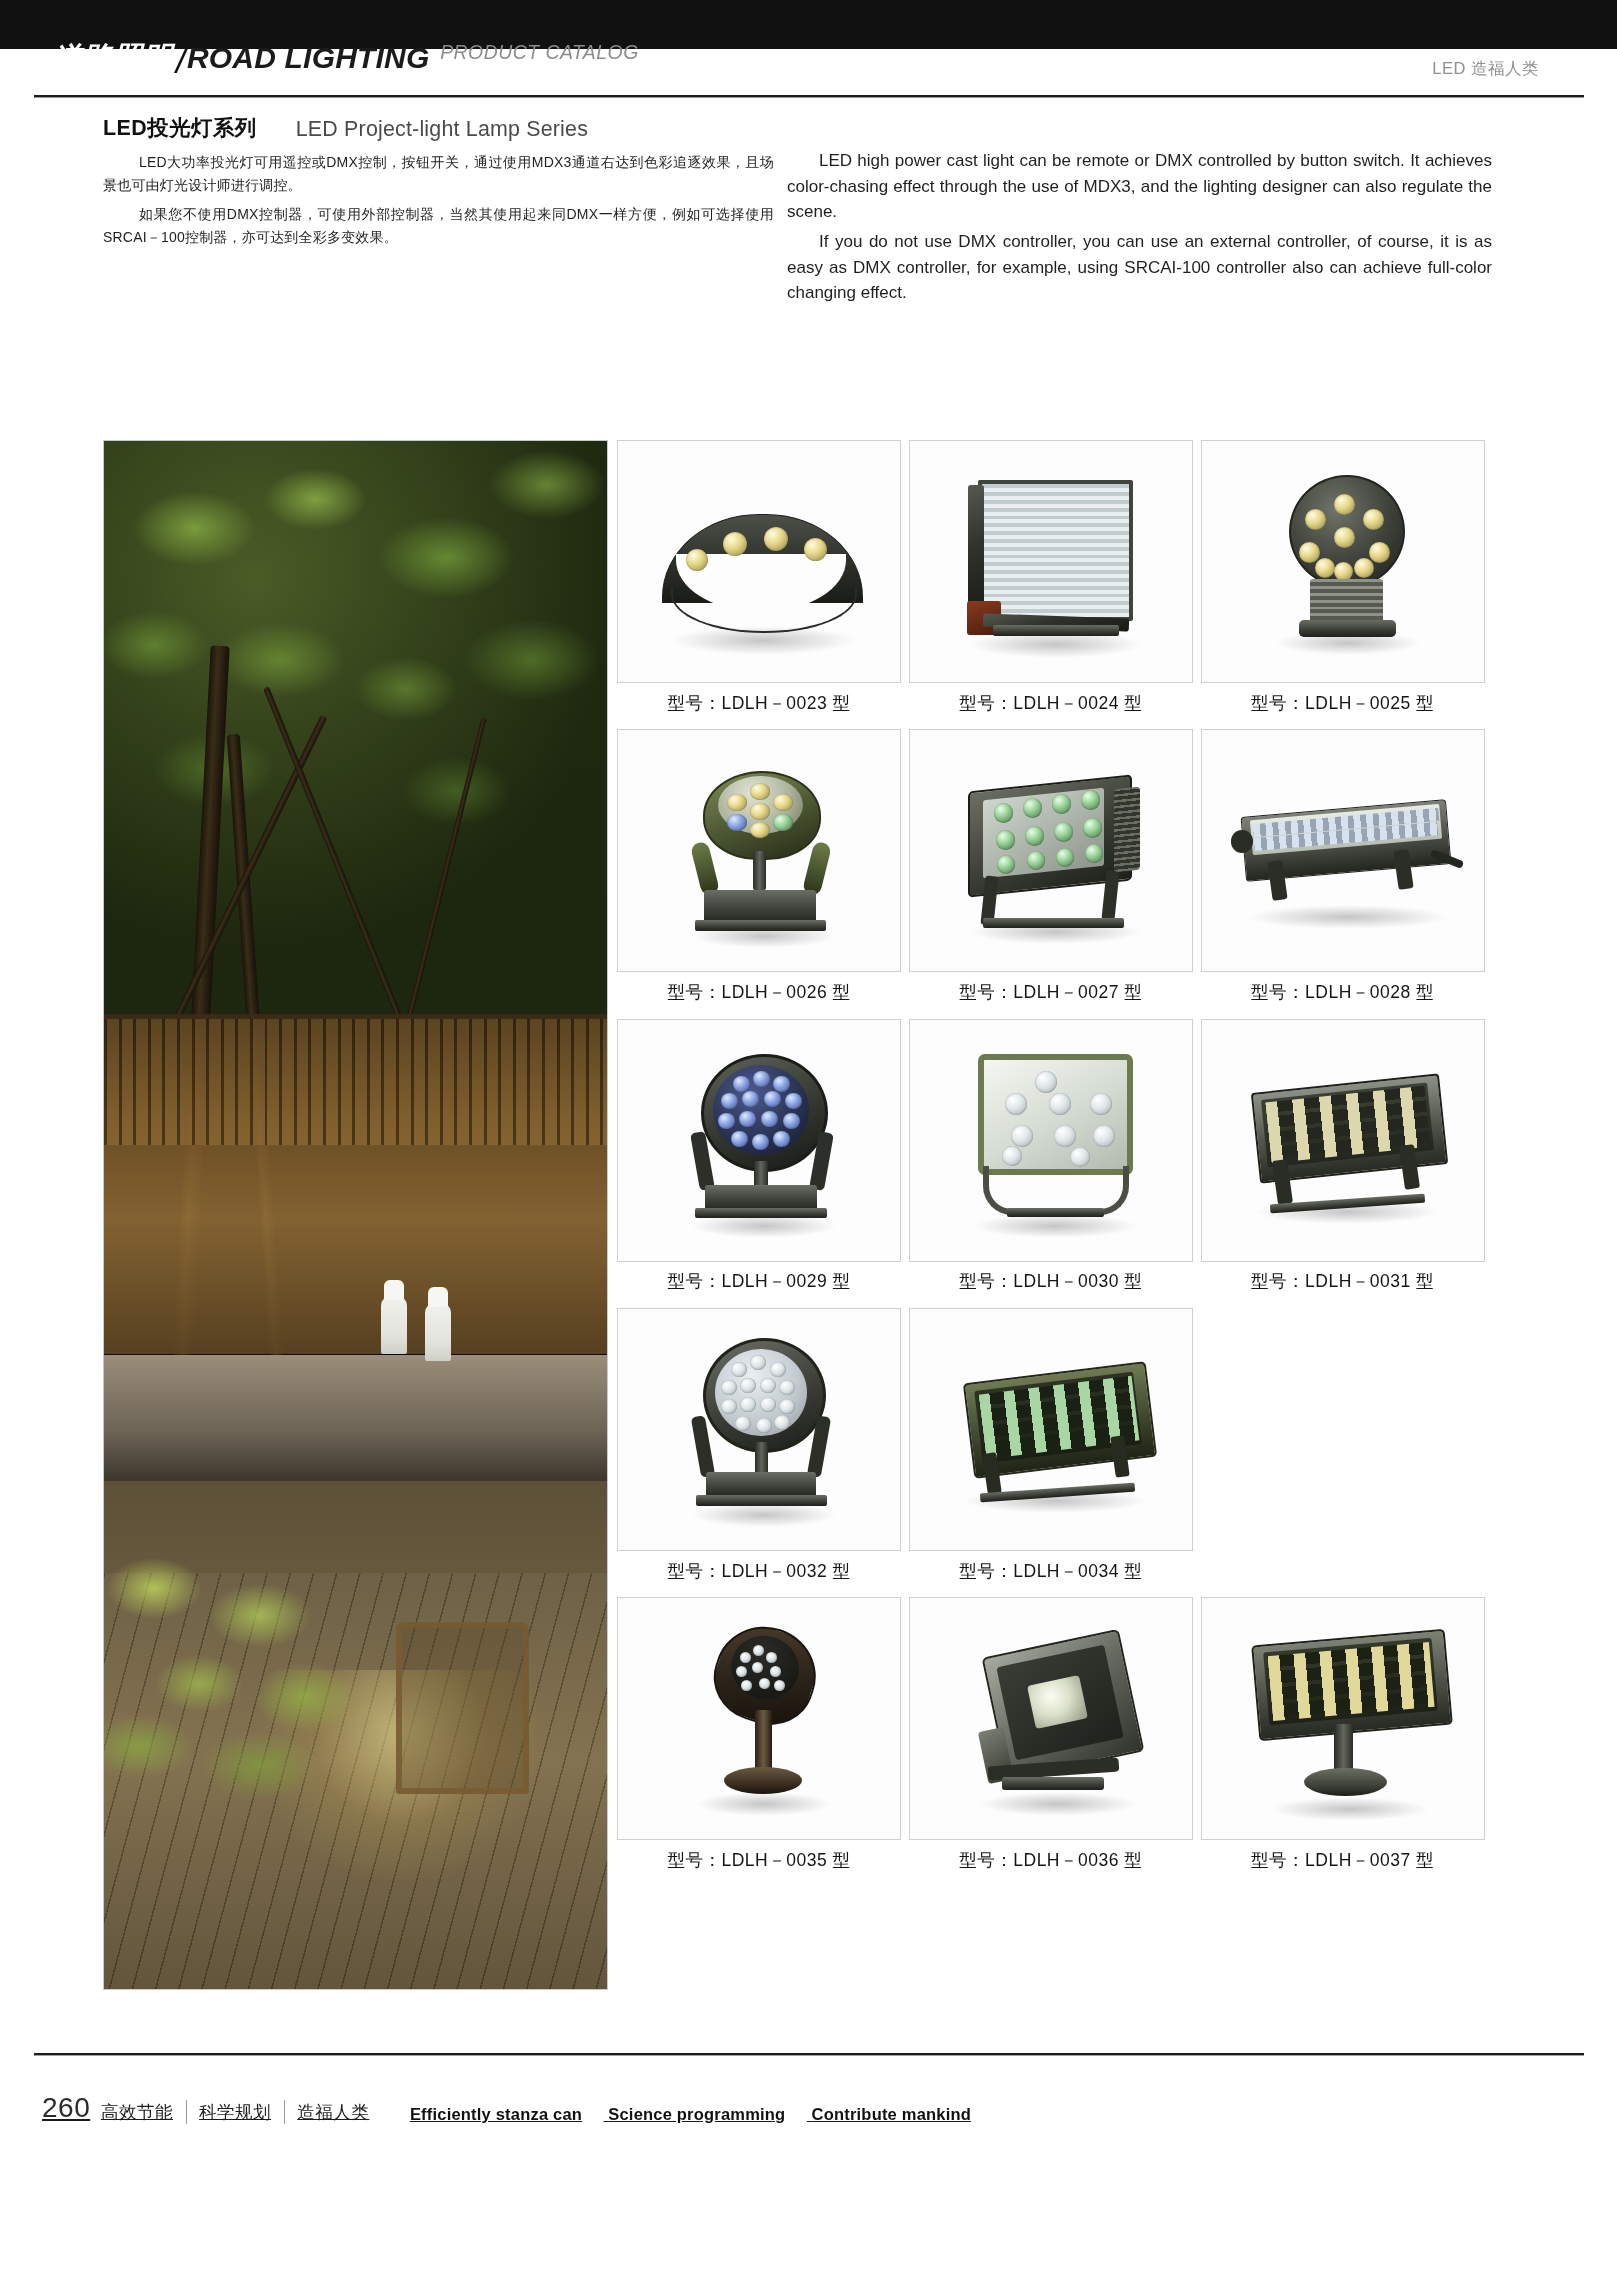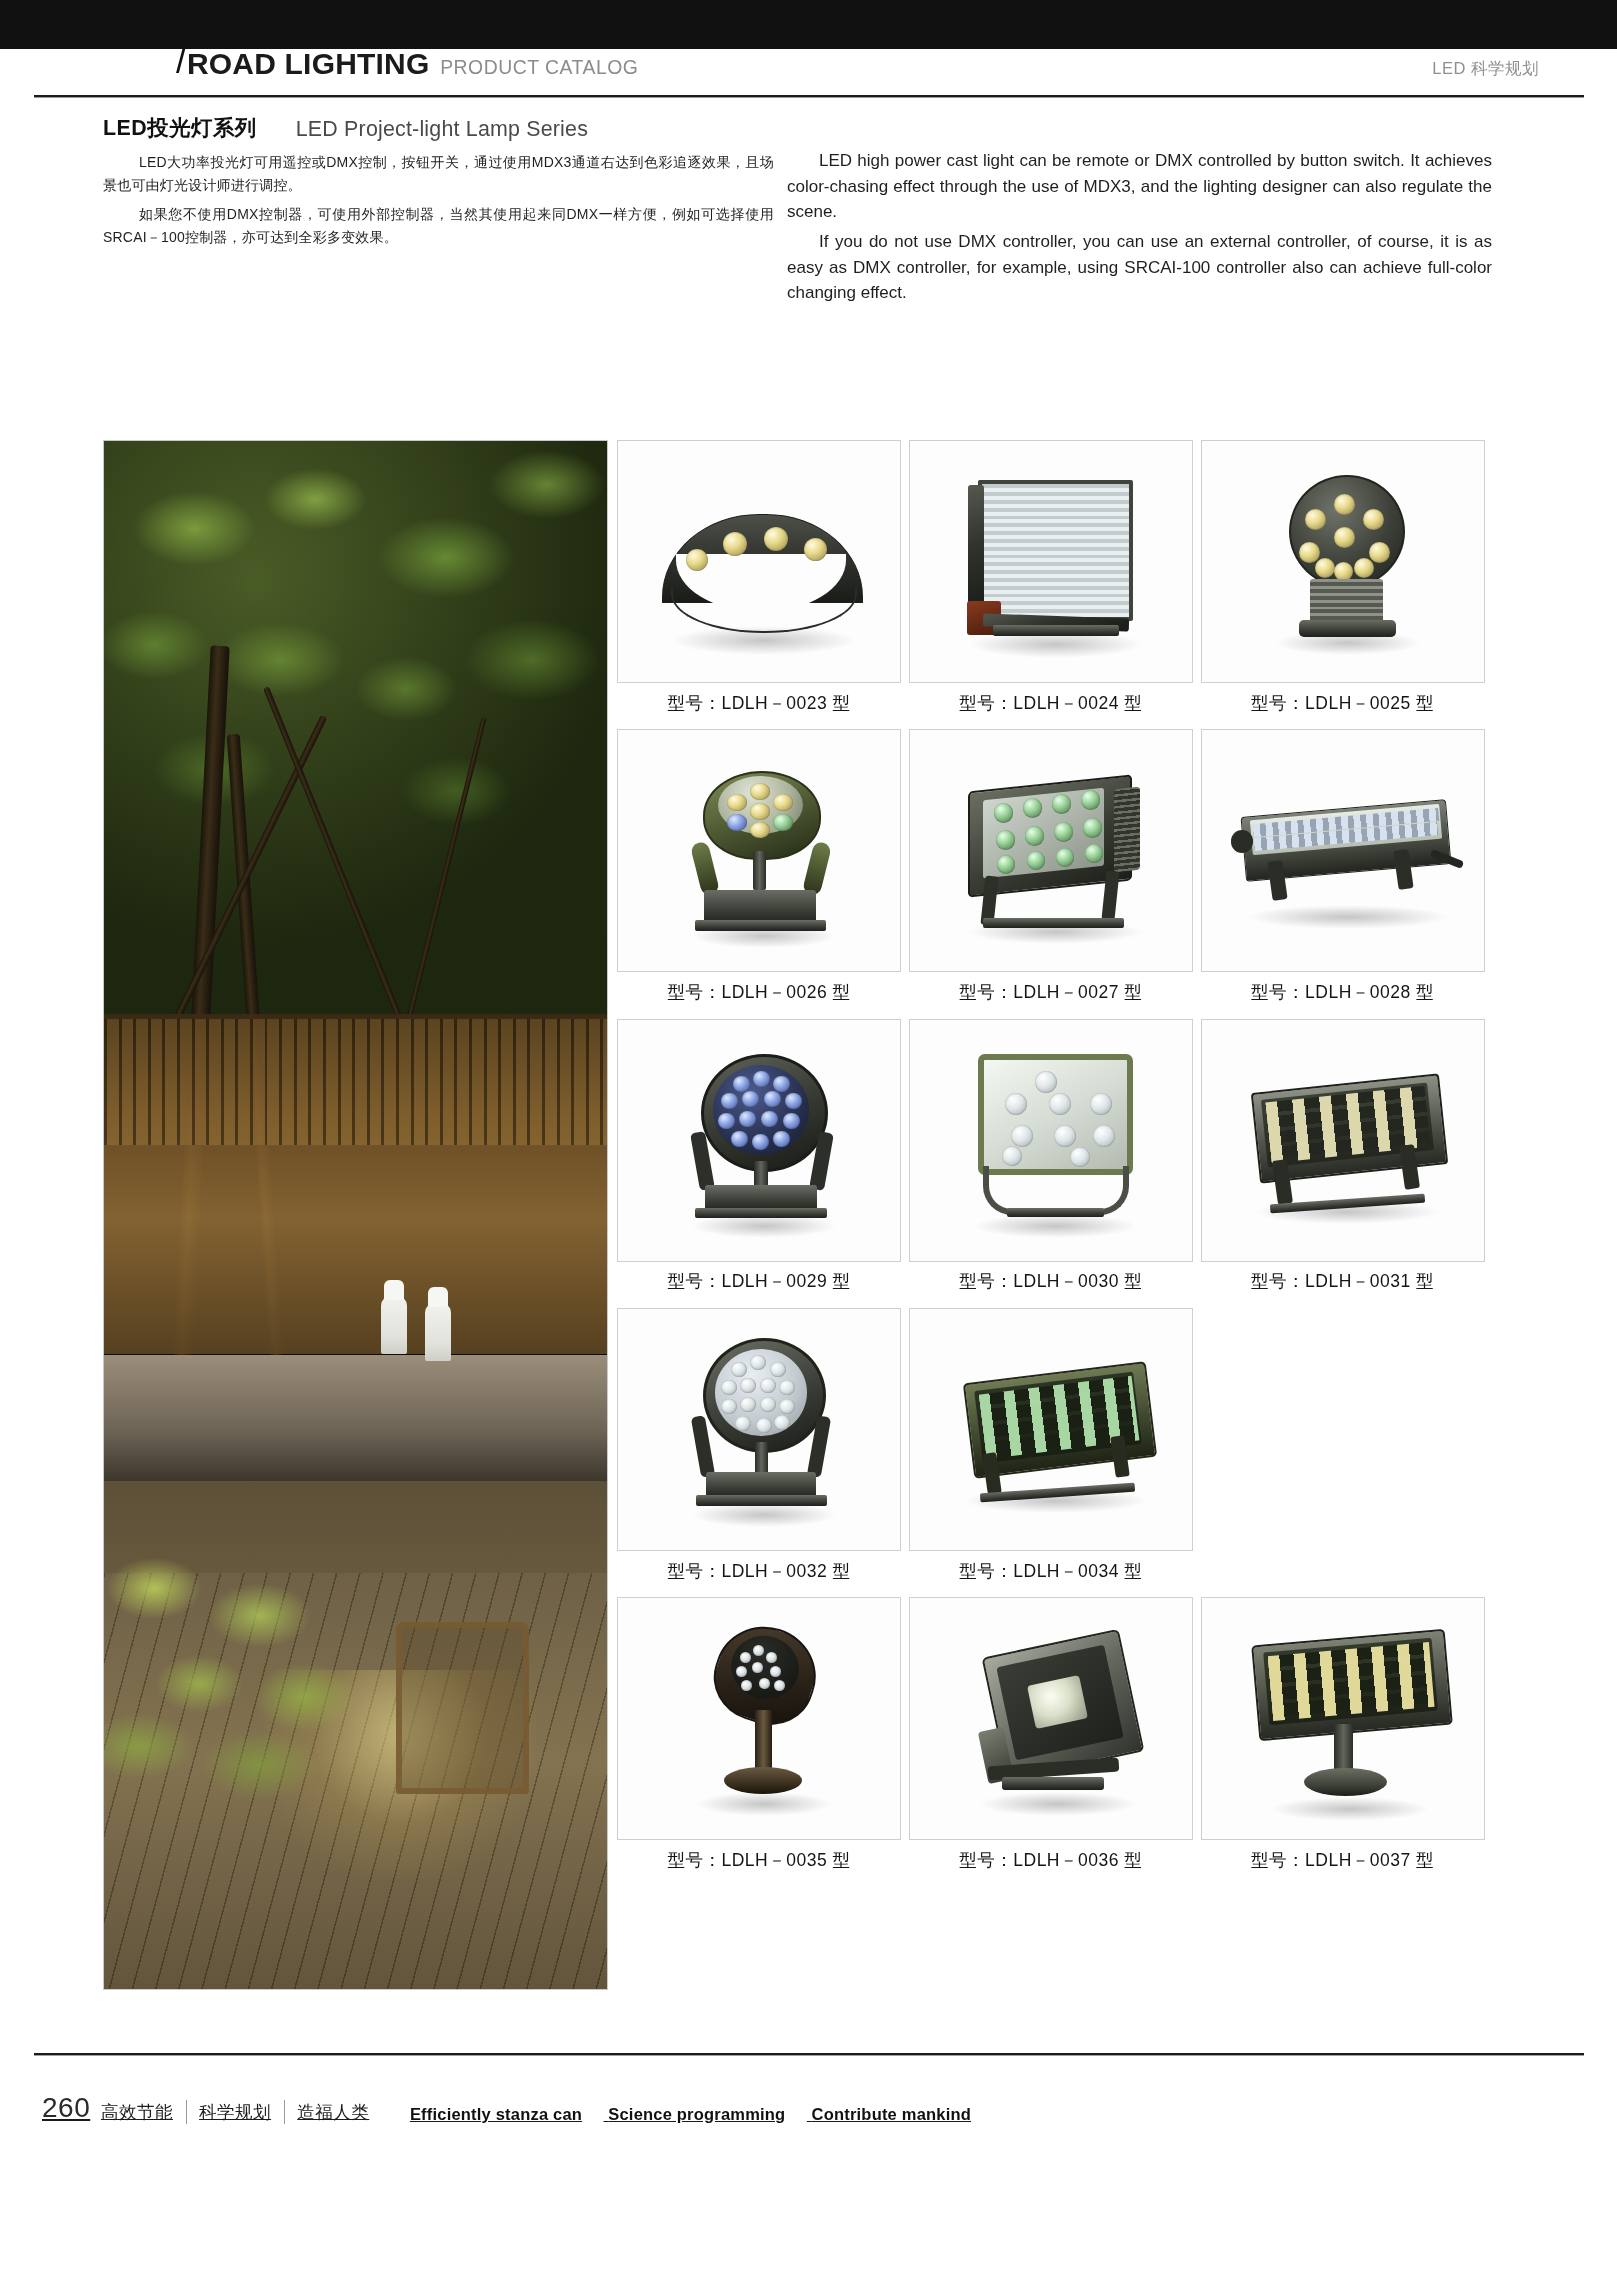--- a/index.html
+++ b/index.html
@@ -30,22 +30,23 @@
     left: 0;
     width: 1617px;
     height: 49px;
     background: #111111;
   }
   .header-title-wrap {
     position: absolute;
     top: 43px;
     left: 53px;
     display: flex;
-    align-items: flex-end;
+    align-items: flex-start;
     gap: 0px;
+    font-style: italic;
   }
   .header-cn {
     font-size: 29px;
     font-weight: bold;
     color: #ffffff;
     letter-spacing: 1px;
     line-height: 1;
     position: relative;
     z-index: 3;
   }
@@ -420,21 +421,21 @@
 <body>
 
 <div class="page-header">
   <div class="header-black-bar"></div>
   <div class="header-title-wrap">
     <span class="header-cn">道路照明</span>
     <span class="header-slash">/</span>
     <span class="header-en">ROAD LIGHTING</span>
     <span class="header-sub">PRODUCT CATALOG</span>
   </div>
-  <div class="header-right">LED 科学规划</div>
+  <div class="header-right">LED 造福人类</div>
   <div class="header-rule"></div>
   <div class="header-rule-thin"></div>
 </div>
 
 <div class="intro">
   <div class="intro-title-row">
     <span class="intro-title-cn">LED投光灯系列</span>
     <span class="intro-title-en">LED Project-light Lamp Series</span>
   </div>
   <div class="col-cn">

